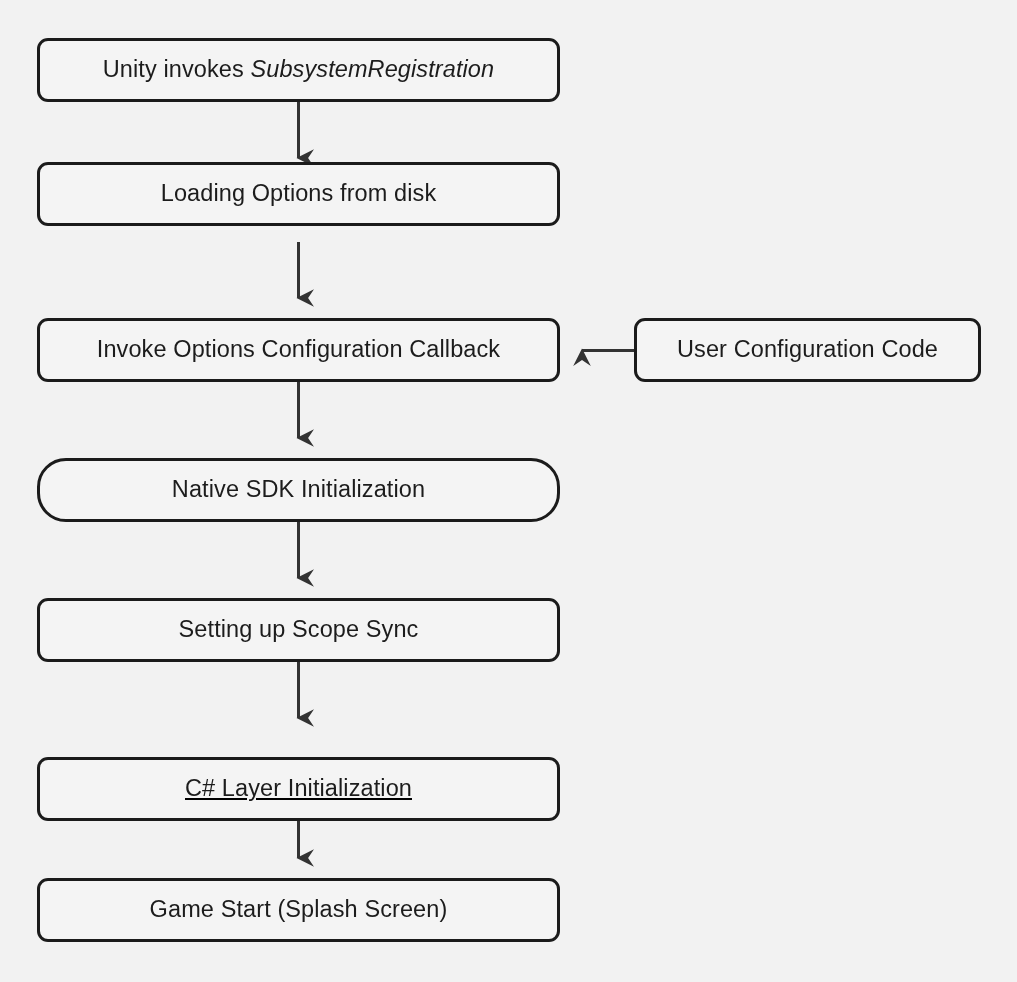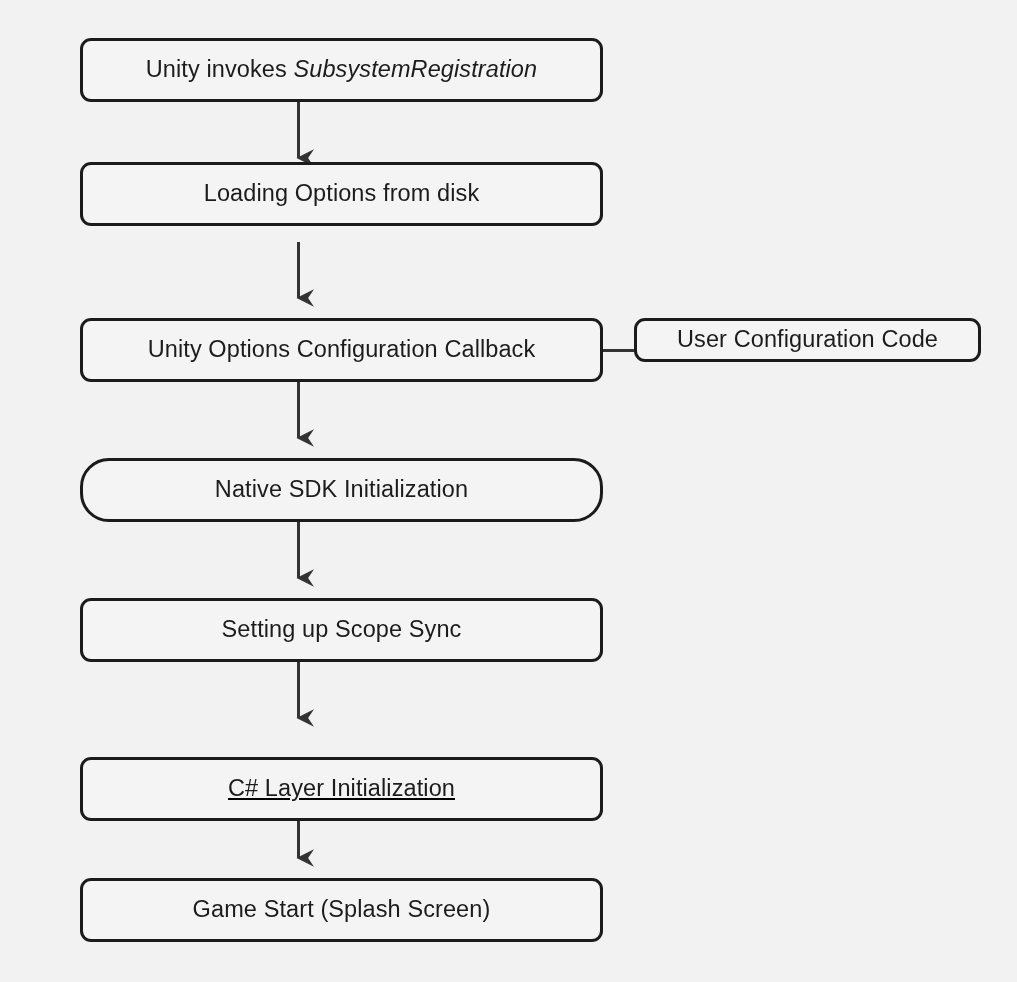--- a/index.html
+++ b/index.html
@@ -39,22 +39,22 @@
     font-size: 23.5px;
     color: #1c1c1c;
     line-height: 1.1;
     white-space: nowrap;
     letter-spacing: 0.1px;
   }
   .node-label .em {
     font-style: italic;
   }
   
-  .col-main  { left: 37px;  width: 523px; height: 64px; margin-left: 43px; }
-  .col-side  { left: 634px; width: 347px; height: 44px; align-items: center; }
+  .col-main  { left: 37px;  width: 523px; height: 64px; }
+  .col-side  { left: 634px; width: 347px; height: 64px; align-items: center; }
   .r1 { top: 38px;  }
   .r2 { top: 162px; }
   .r3 { top: 318px; }
   .r4 { top: 458px; border-radius: 29px; }
   .r5 { top: 598px; }
   .r6 { top: 757px; text-decoration: underline; }
   .r7 { top: 878px; text-align: center; }
 </style>
 </head>
 <body>
@@ -81,21 +81,21 @@
 
   <div class="node col-main r1">
     <span class="node-label"><span>Unity invokes </span><span class="em">SubsystemRegistration</span></span>
   </div>
 
   <div class="node col-main r2">
     <span class="node-label">Loading Options from disk</span>
   </div>
 
   <div class="node col-main r3">
-    <span class="node-label">Unity Options Configuration Callback</span>
+    <span class="node-label">Invoke Options Configuration Callback</span>
   </div>
 
   <div class="node col-main r4">
     <span class="node-label">Native SDK Initialization</span>
   </div>
 
   <div class="node col-main r5">
     <span class="node-label">Setting up Scope Sync</span>
   </div>
 

